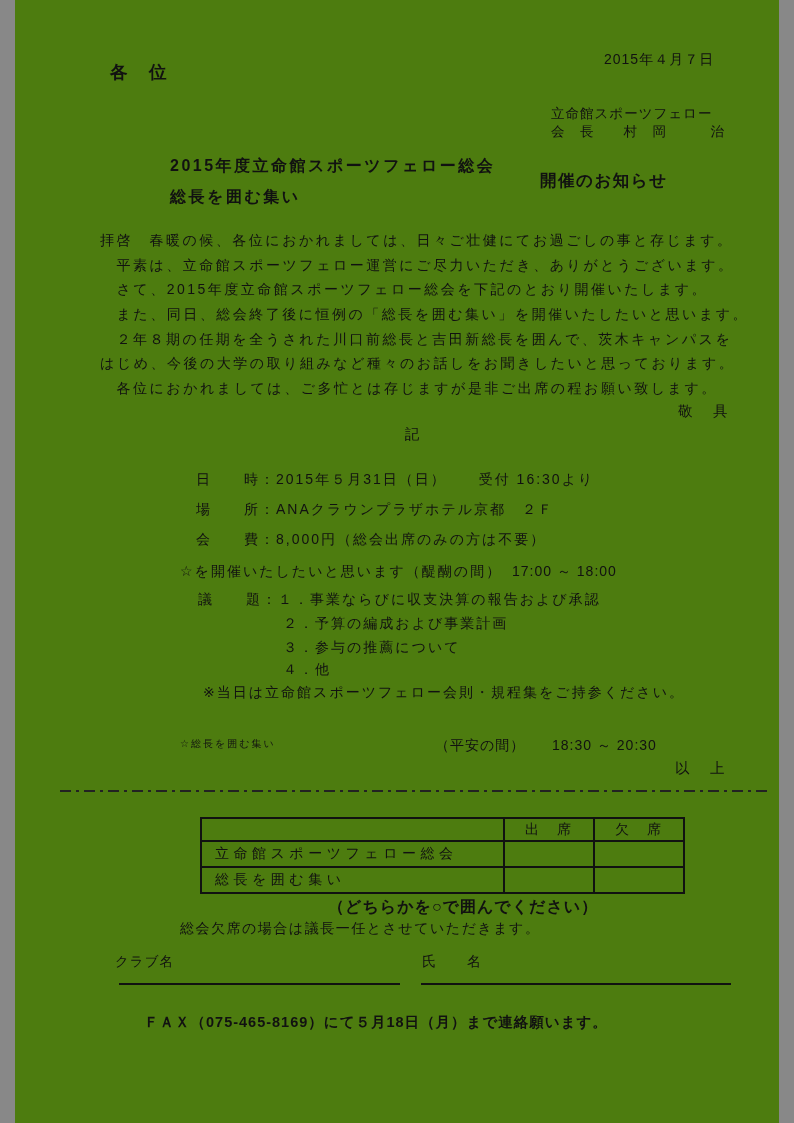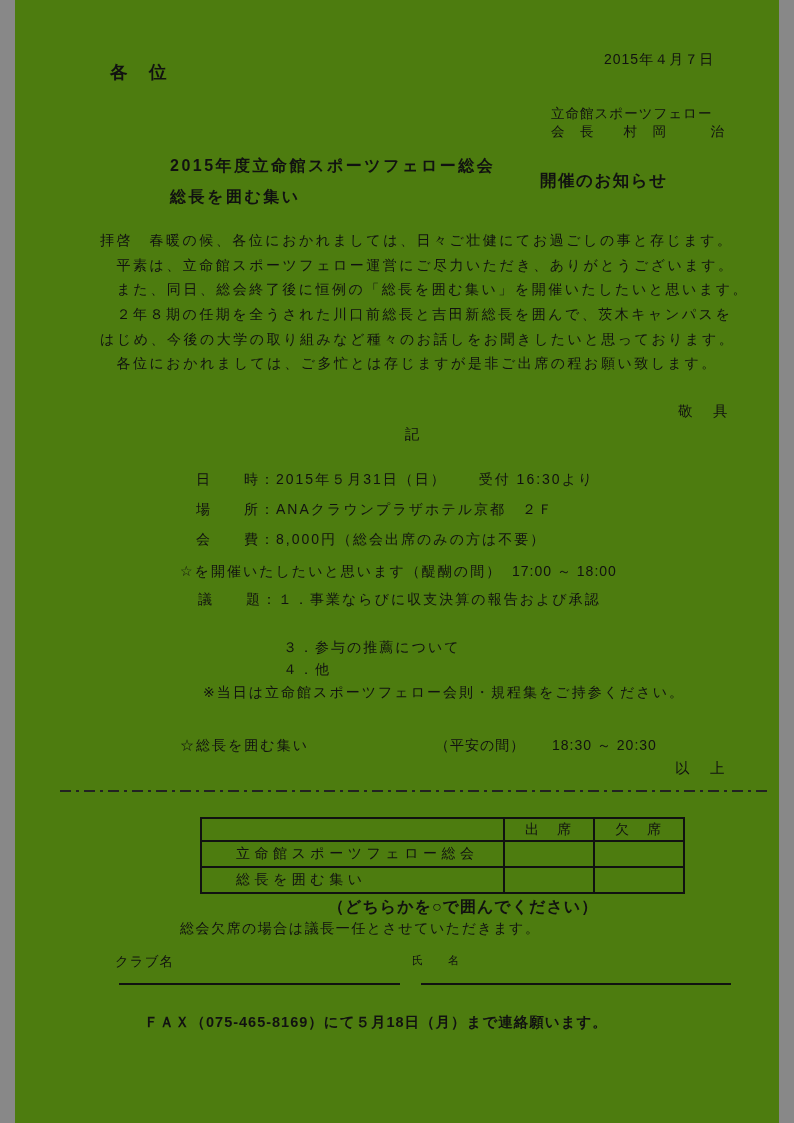--- a/index.html
+++ b/index.html
@@ -38,21 +38,21 @@
   .details .line { height: 30px; line-height: 30px; white-space: pre; }
 
   .meeting-title { left: 165px; top: 563px; font-size: 14px; letter-spacing: 2px; }
   .meeting-time  { left: 497px; top: 563px; font-size: 14px; letter-spacing: 1px; }
   .agenda-line   { left: 183px; top: 591px; font-size: 14px; letter-spacing: 2px; }
   .agenda-item-2 { left: 268px; top: 615px; font-size: 14px; letter-spacing: 2px; }
   .agenda-item-3 { left: 268px; top: 639px; font-size: 14px; letter-spacing: 2px; }
   .agenda-item-4 { left: 268px; top: 661px; font-size: 14px; letter-spacing: 2px; }
   .agenda-note   { left: 177px; top: 684px; font-size: 14px; letter-spacing: 2px; margin-left: 11px; }
 
-  .gathering-title { left: 165px; top: 737px; font-size: 14px; letter-spacing: 2px; font-family: Liberation Serif, serif; }
+  .gathering-title { left: 165px; top: 737px; font-size: 10px; letter-spacing: 2px; }
   .gathering-room  { left: 420px; top: 737px; font-size: 14px; letter-spacing: 1px; }
   .gathering-time  { left: 537px; top: 737px; font-size: 14px; letter-spacing: 1px; }
   .end-mark        { left: 660px; top: 759px; font-size: 14.5px; letter-spacing: 3px; }
 
   .dashed-sep {
     left: 45px; top: 790px; width: 712px; height: 2px;
     background: repeating-linear-gradient(to right,
       #222 0 11px, transparent 11px 16px,
       #222 16px 19px, transparent 19px 24px);
   }
@@ -61,27 +61,27 @@
   .reply-table th, .reply-table td {
     border: 2px solid #111;
     font-size: 14px;
     font-weight: normal;
     padding: 0;
   }
   .reply-table .col-label { width: 301px; }
   .reply-table .col-mark  { width: 88px; }
   .reply-table thead th   { height: 21px; text-align: center; letter-spacing: 2px; }
   .reply-table tbody td   { height: 24px; }
-  .reply-table tbody td.row-label { padding-left: 34px; letter-spacing: 4.5px; }
+  .reply-table tbody td.row-label { padding-left: 13px; letter-spacing: 4.5px; }
 
   .circle-note  { left: 313px; top: 897px; font-size: 16px; font-weight: bold; letter-spacing: 1px; }
   .absence-note { left: 165px; top: 920px; font-size: 14px; letter-spacing: 1.5px; }
 
   .club-label { left: 100px; top: 953px; font-size: 13.5px; letter-spacing: 1px; }
-  .name-label { left: 397px; top: 953px; font-size: 11px; letter-spacing: 1px; text-align: center; }
+  .name-label { left: 407px; top: 953px; font-size: 14px; letter-spacing: 1px; text-align: center; }
   .club-line  { left: 104px; top: 983px; width: 281px; height: 0; border-top: 2px solid #111; }
   .name-line  { left: 406px; top: 983px; width: 310px; height: 0; border-top: 2px solid #111; }
 
   .fax-note { left: 129px; top: 1013px; font-size: 14.5px; font-weight: bold; letter-spacing: 1px; }
 </style>
 </head>
 <body>
 
 <div class="page">
 
@@ -90,40 +90,42 @@
   <div class="abs sender-org">立命館スポーツフェロー</div>
   <div class="abs sender-name">会　長　　村　岡　　　治</div>
 
   <div class="abs title1">2015年度立命館スポーツフェロー総会</div>
   <div class="abs title2">総長を囲む集い</div>
   <div class="abs title-right">開催のお知らせ</div>
 
   <div class="abs body-text">
     <div class="line">拝啓　春暖の候、各位におかれましては、日々ご壮健にてお過ごしの事と存じます。</div>
     <div class="line">　平素は、立命館スポーツフェロー運営にご尽力いただき、ありがとうございます。</div>
+    <div class="line">　さて、2015年度立命館スポーツフェロー総会を下記のとおり開催いたします。</div>
     <div class="line">　また、同日、総会終了後に恒例の「総長を囲む集い」を開催いたしたいと思います。</div>
     <div class="line">　２年８期の任期を全うされた川口前総長と吉田新総長を囲んで、茨木キャンパスを</div>
     <div class="line">はじめ、今後の大学の取り組みなど種々のお話しをお聞きしたいと思っております。</div>
     <div class="line">　各位におかれましては、ご多忙とは存じますが是非ご出席の程お願い致します。</div>
   </div>
 
   <div class="abs closing">敬　具</div>
   <div class="abs record-mark">記</div>
 
   <div class="abs details">
     <div class="line">日　　時：2015年５月31日（日）　　受付 16:30より</div>
     <div class="line">場　　所：ANAクラウンプラザホテル京都　２Ｆ</div>
     <div class="line">会　　費：8,000円（総会出席のみの方は不要）</div>
   </div>
 
   <div class="abs meeting-title">☆を開催いたしたいと思います（醍醐の間）</div>
   <div class="abs meeting-time">17:00 ～ 18:00</div>
   <div class="abs agenda-line">
     <span>議　　題：</span><span>１．事業ならびに収支決算の報告および承認</span>
   </div>
+  <div class="abs agenda-item-2">２．予算の編成および事業計画</div>
   <div class="abs agenda-item-3">３．参与の推薦について</div>
   <div class="abs agenda-item-4">４．他</div>
   <div class="abs agenda-note">※当日は立命館スポーツフェロー会則・規程集をご持参ください。</div>
 
   <div class="abs gathering-title">☆総長を囲む集い</div>
   <div class="abs gathering-room">（平安の間）</div>
   <div class="abs gathering-time">18:30 ～ 20:30</div>
   <div class="abs end-mark">以　上</div>
 
   <div class="abs dashed-sep"></div>

